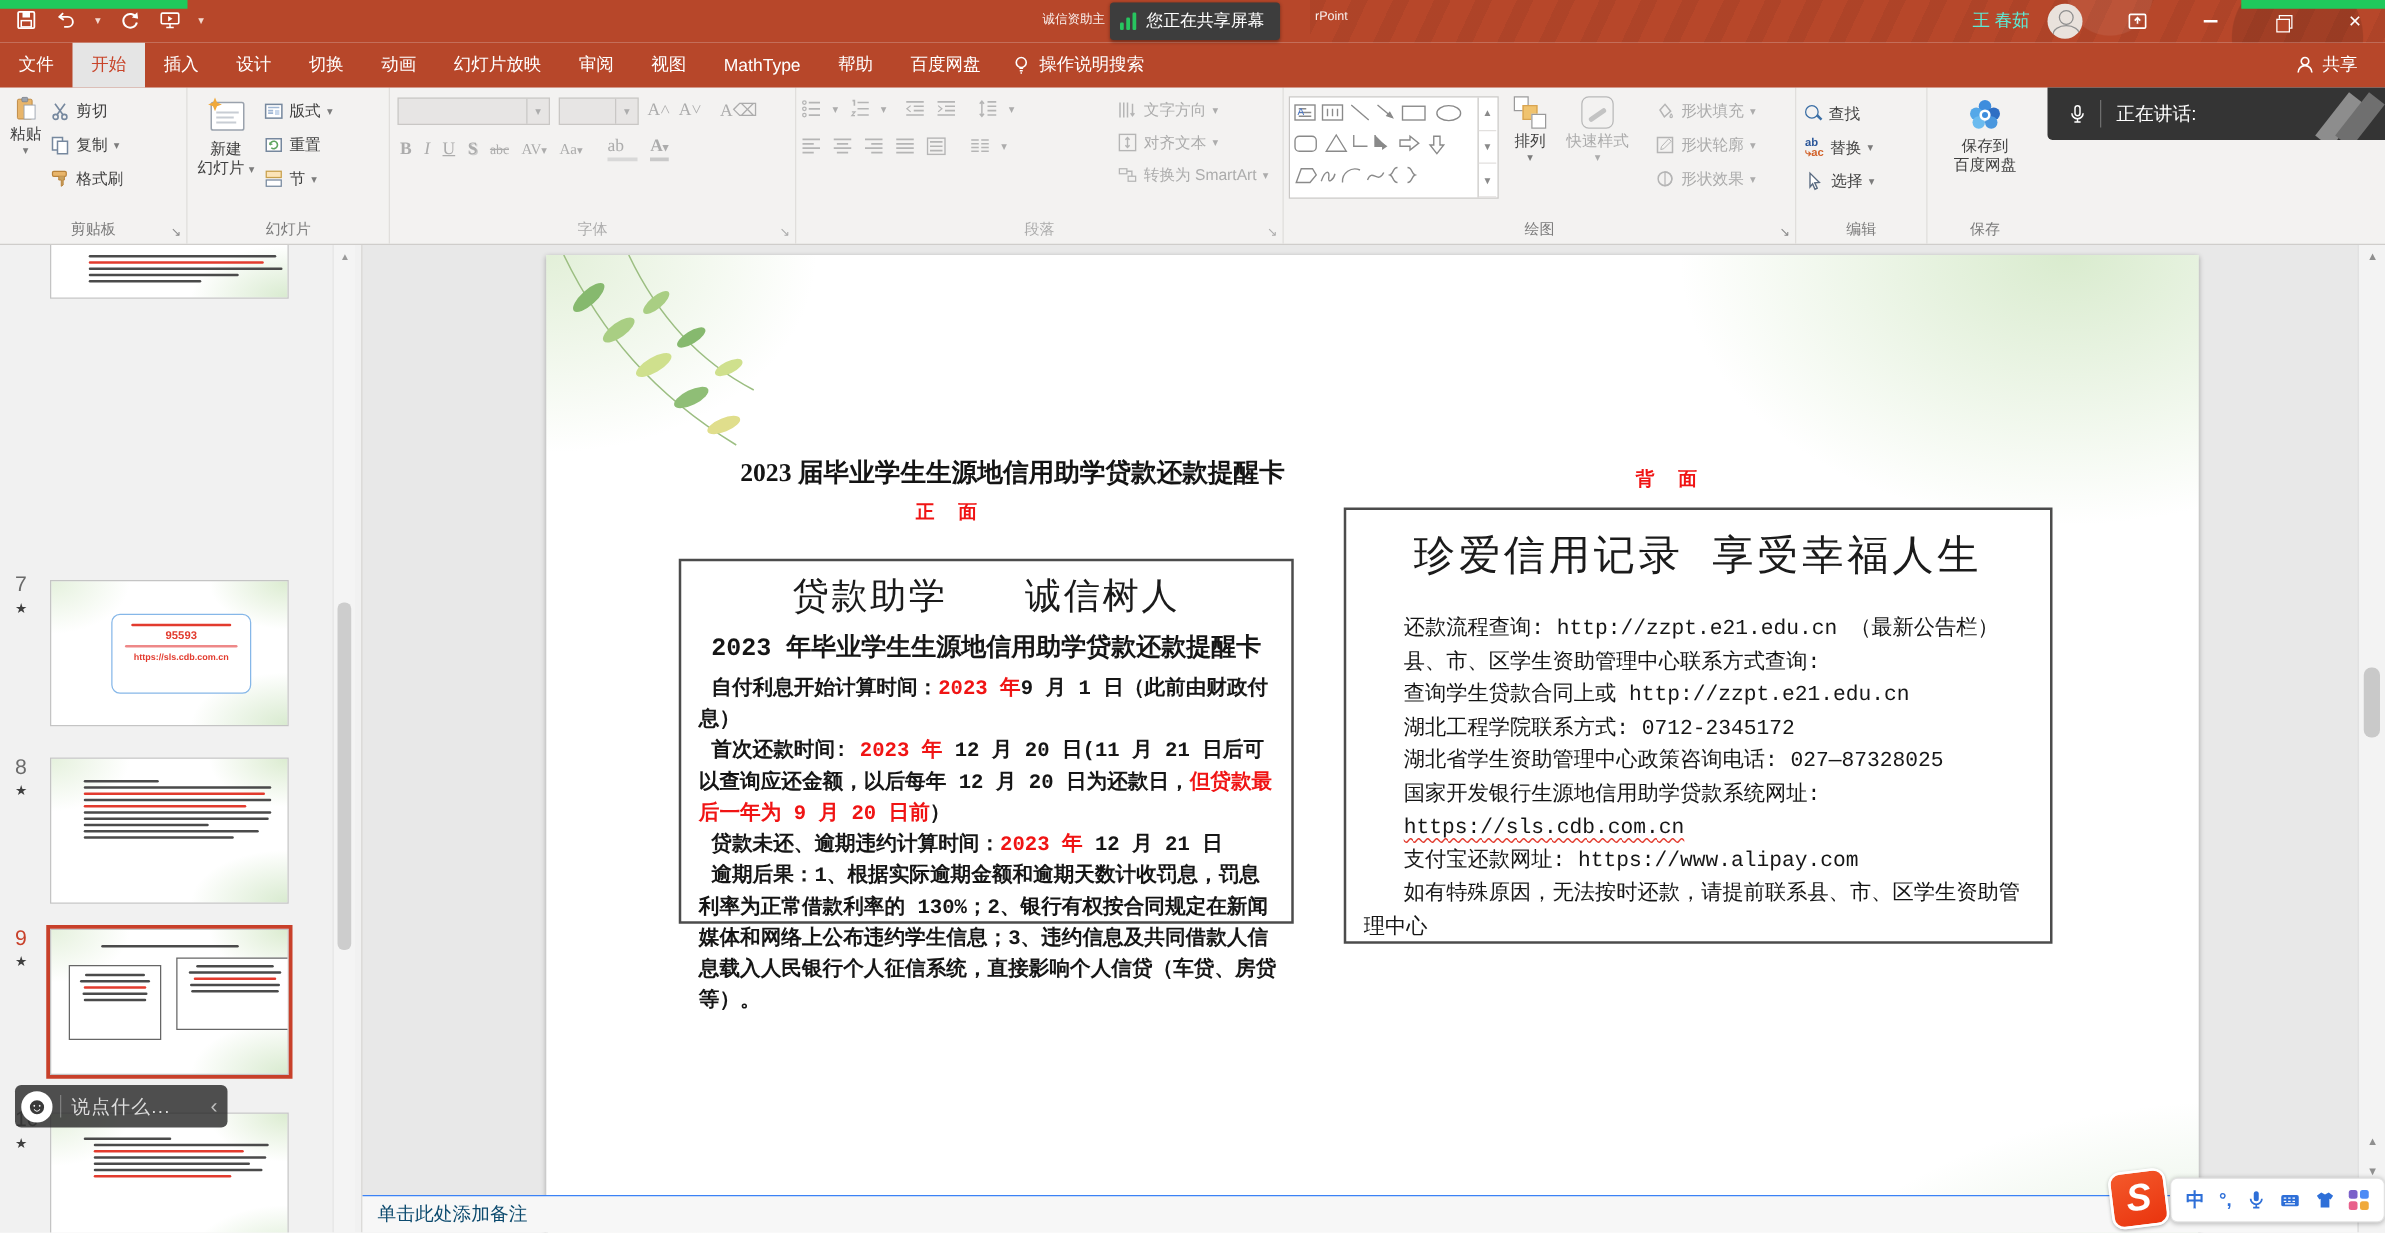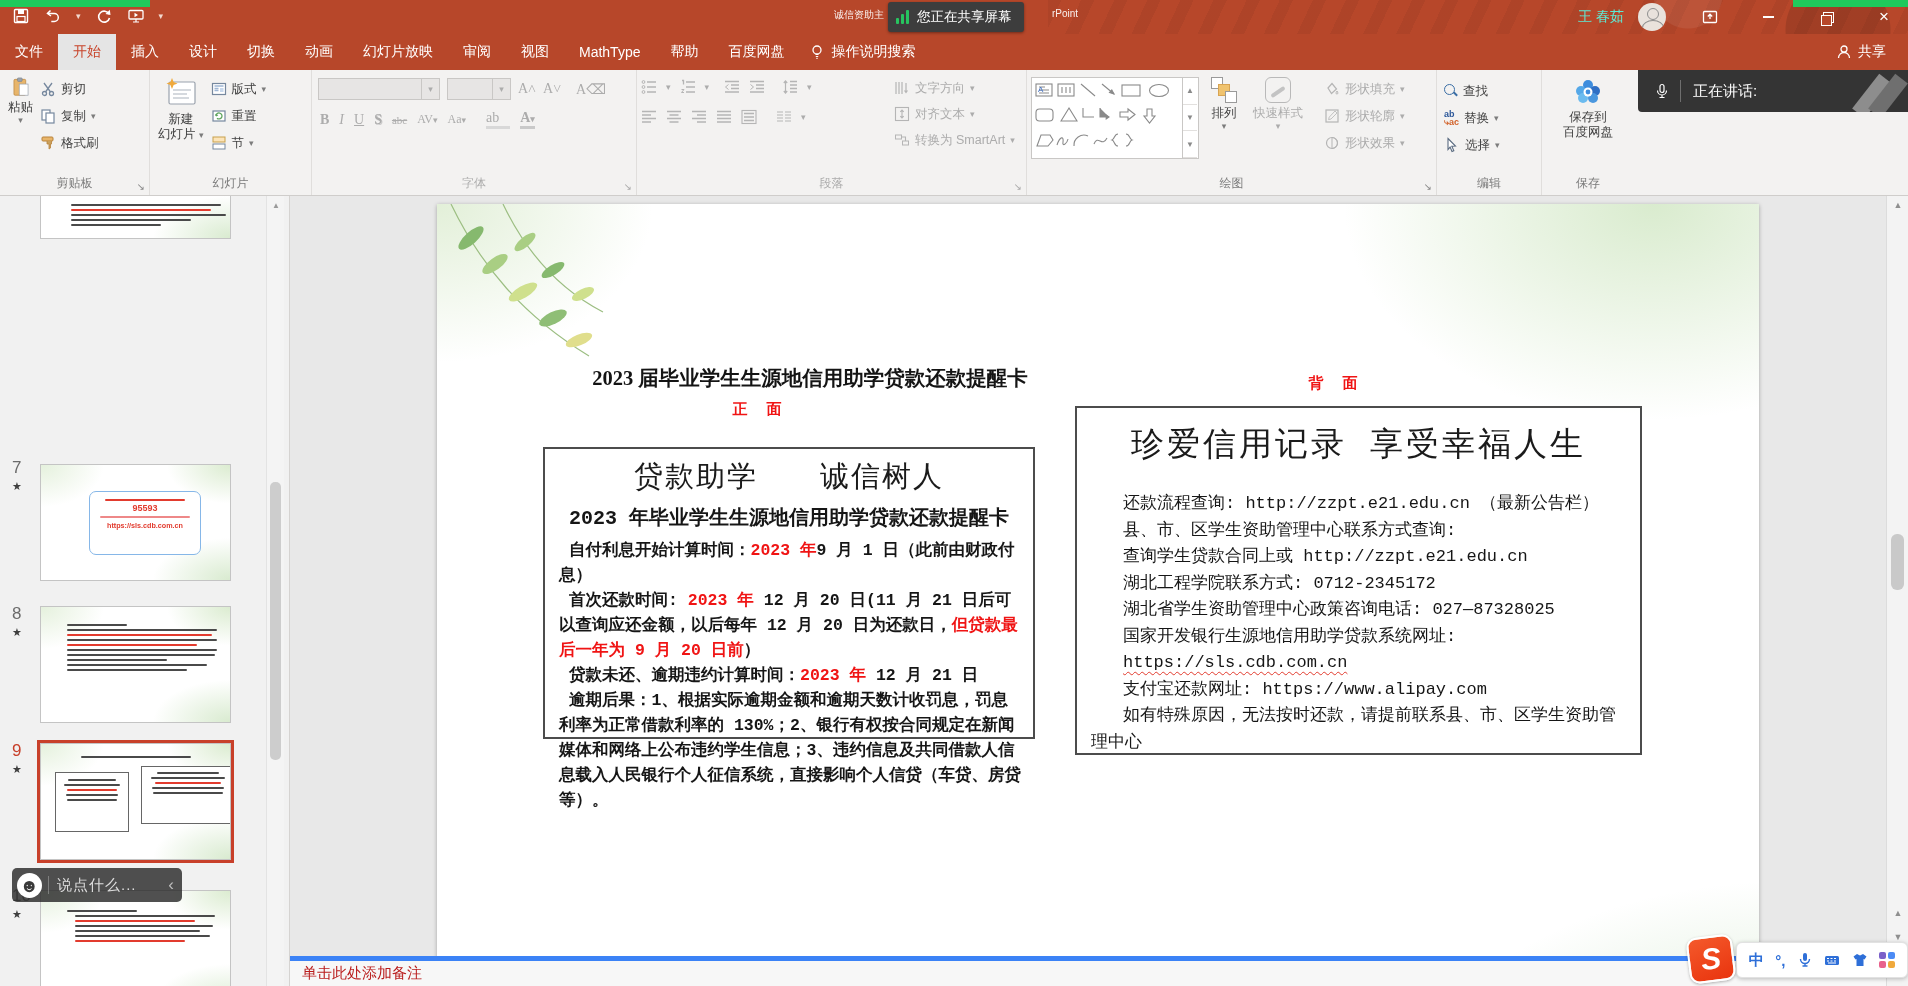--- a/index.html
+++ b/index.html
@@ -114,22 +114,22 @@
   .bcard .h1{margin-top:14px;text-align:center;font-size:33px;letter-spacing:3px;color:#1b1b1b}
   .bcard .body{margin-top:24px;padding:0 14px 0 46px;font-size:17px;line-height:26.5px}
   .bcard .body p.hang{margin-left:-32px;text-indent:32px}
   .red{color:#F01414}
   .squiggle{text-decoration:underline wavy #E23B2E 1px;text-underline-offset:4px}
   
   .vsb{position:absolute;left:1886px;top:196px;width:22px;height:790px;background:#F3F3F3;border-left:1px solid #DCDCDC;z-index:6}
   .vsb .a{position:absolute;left:0;width:22px;text-align:center;font-size:9px;color:#8f8f8f}
   .vsb .thm{position:absolute;left:4px;top:338px;width:13px;height:56px;background:#C9C9C9;border-radius:6px}
   
-  .notes{position:absolute;left:290px;top:956px;width:1596px;height:30px;background:#F7F7F7;border-top:5px solid #3b82f6;
-    display:flex;align-items:center;padding-left:12px;font-size:15px;color:#b91c1c;z-index:5}
+  .notes{position:absolute;left:290px;top:956px;width:1596px;height:30px;background:#F7F7F7;border-top:1px solid #3b82f6;
+    display:flex;align-items:center;padding-left:12px;font-size:15px;color:#0c4a6e;z-index:5}
   
   .chat{position:absolute;left:12px;top:868px;width:170px;height:34px;background:rgba(42,42,42,.82);border-radius:5px;z-index:70;
     display:flex;align-items:center;color:#DDD}
   .chat .face{width:25px;height:25px;border-radius:50%;background:#fff;margin:0 6px 0 5px;display:flex;align-items:center;justify-content:center;
     color:#3a3a3a;font-size:19px;line-height:25px}
   .chat .vline{width:1px;height:18px;background:rgba(255,255,255,.28);margin-right:8px}
   .chat .txt{font-size:15px;letter-spacing:1px}
   .chat .col{margin-left:auto;margin-right:8px;color:#bdbdbd;font-size:17px}
   
   .ime{position:absolute;left:1688px;top:936px;width:220px;height:48px;z-index:80}

